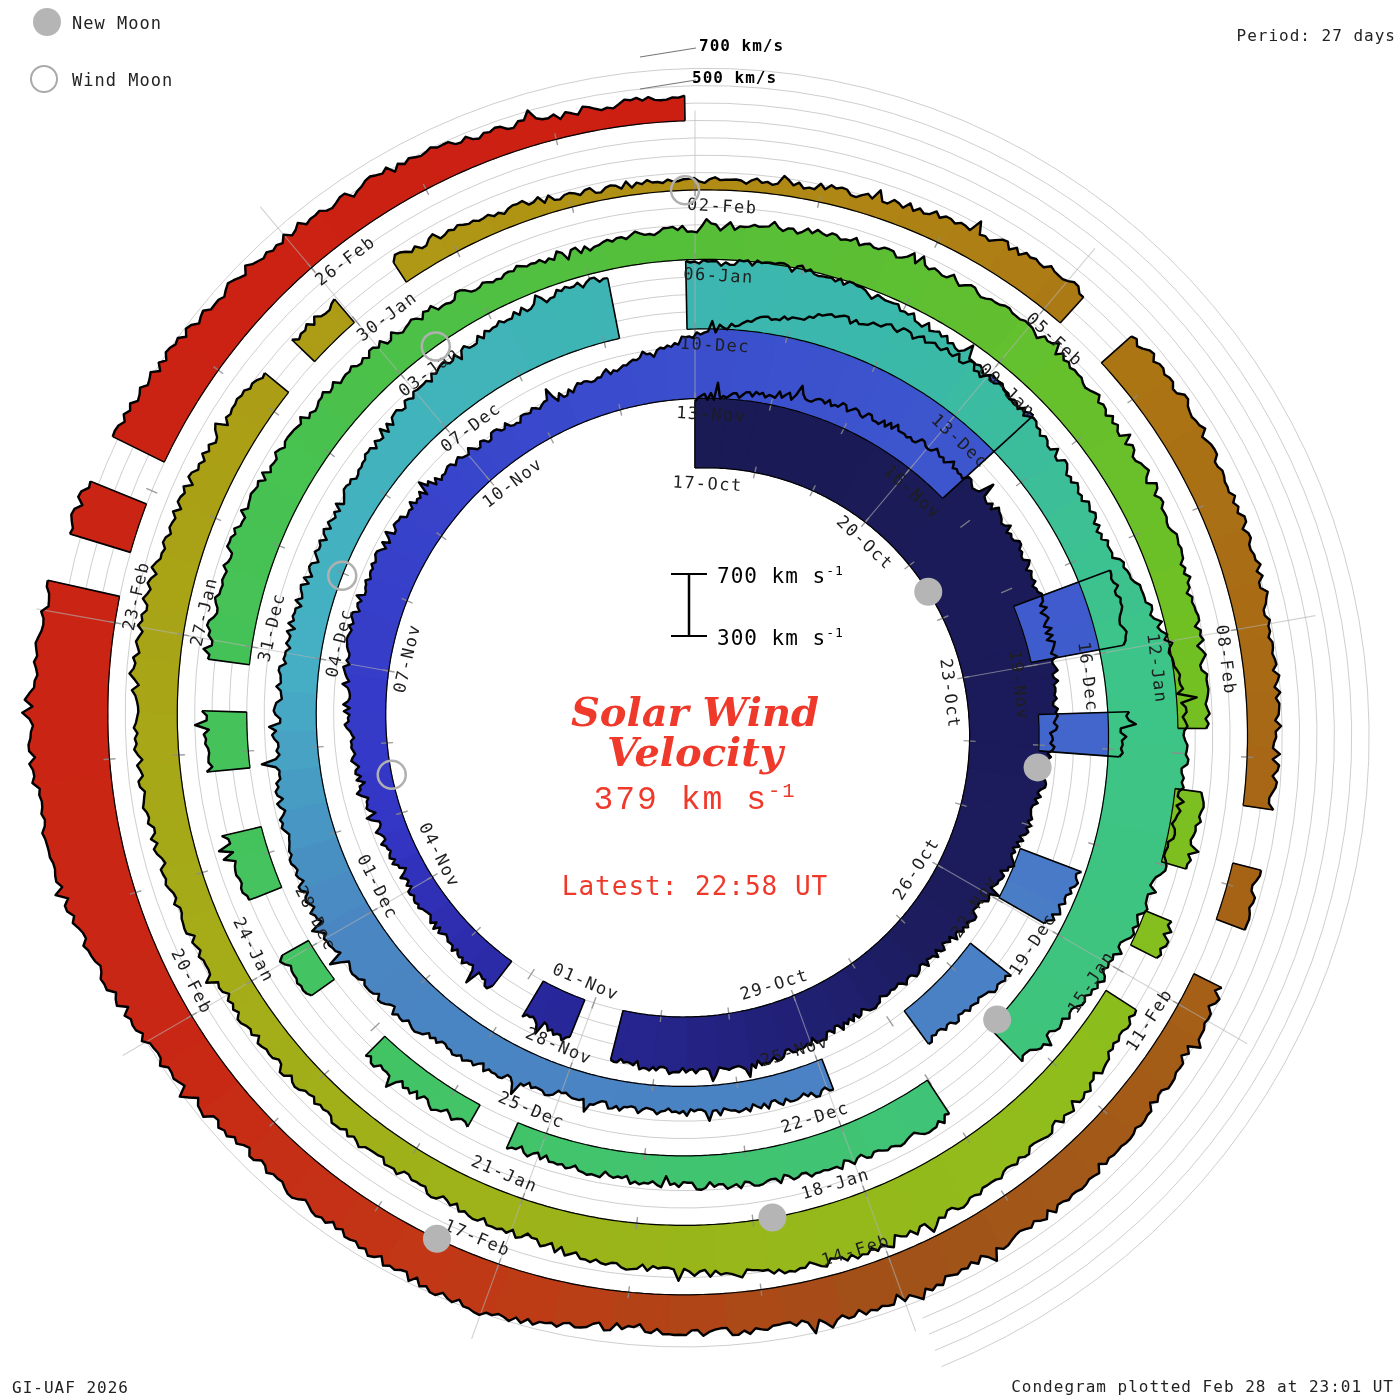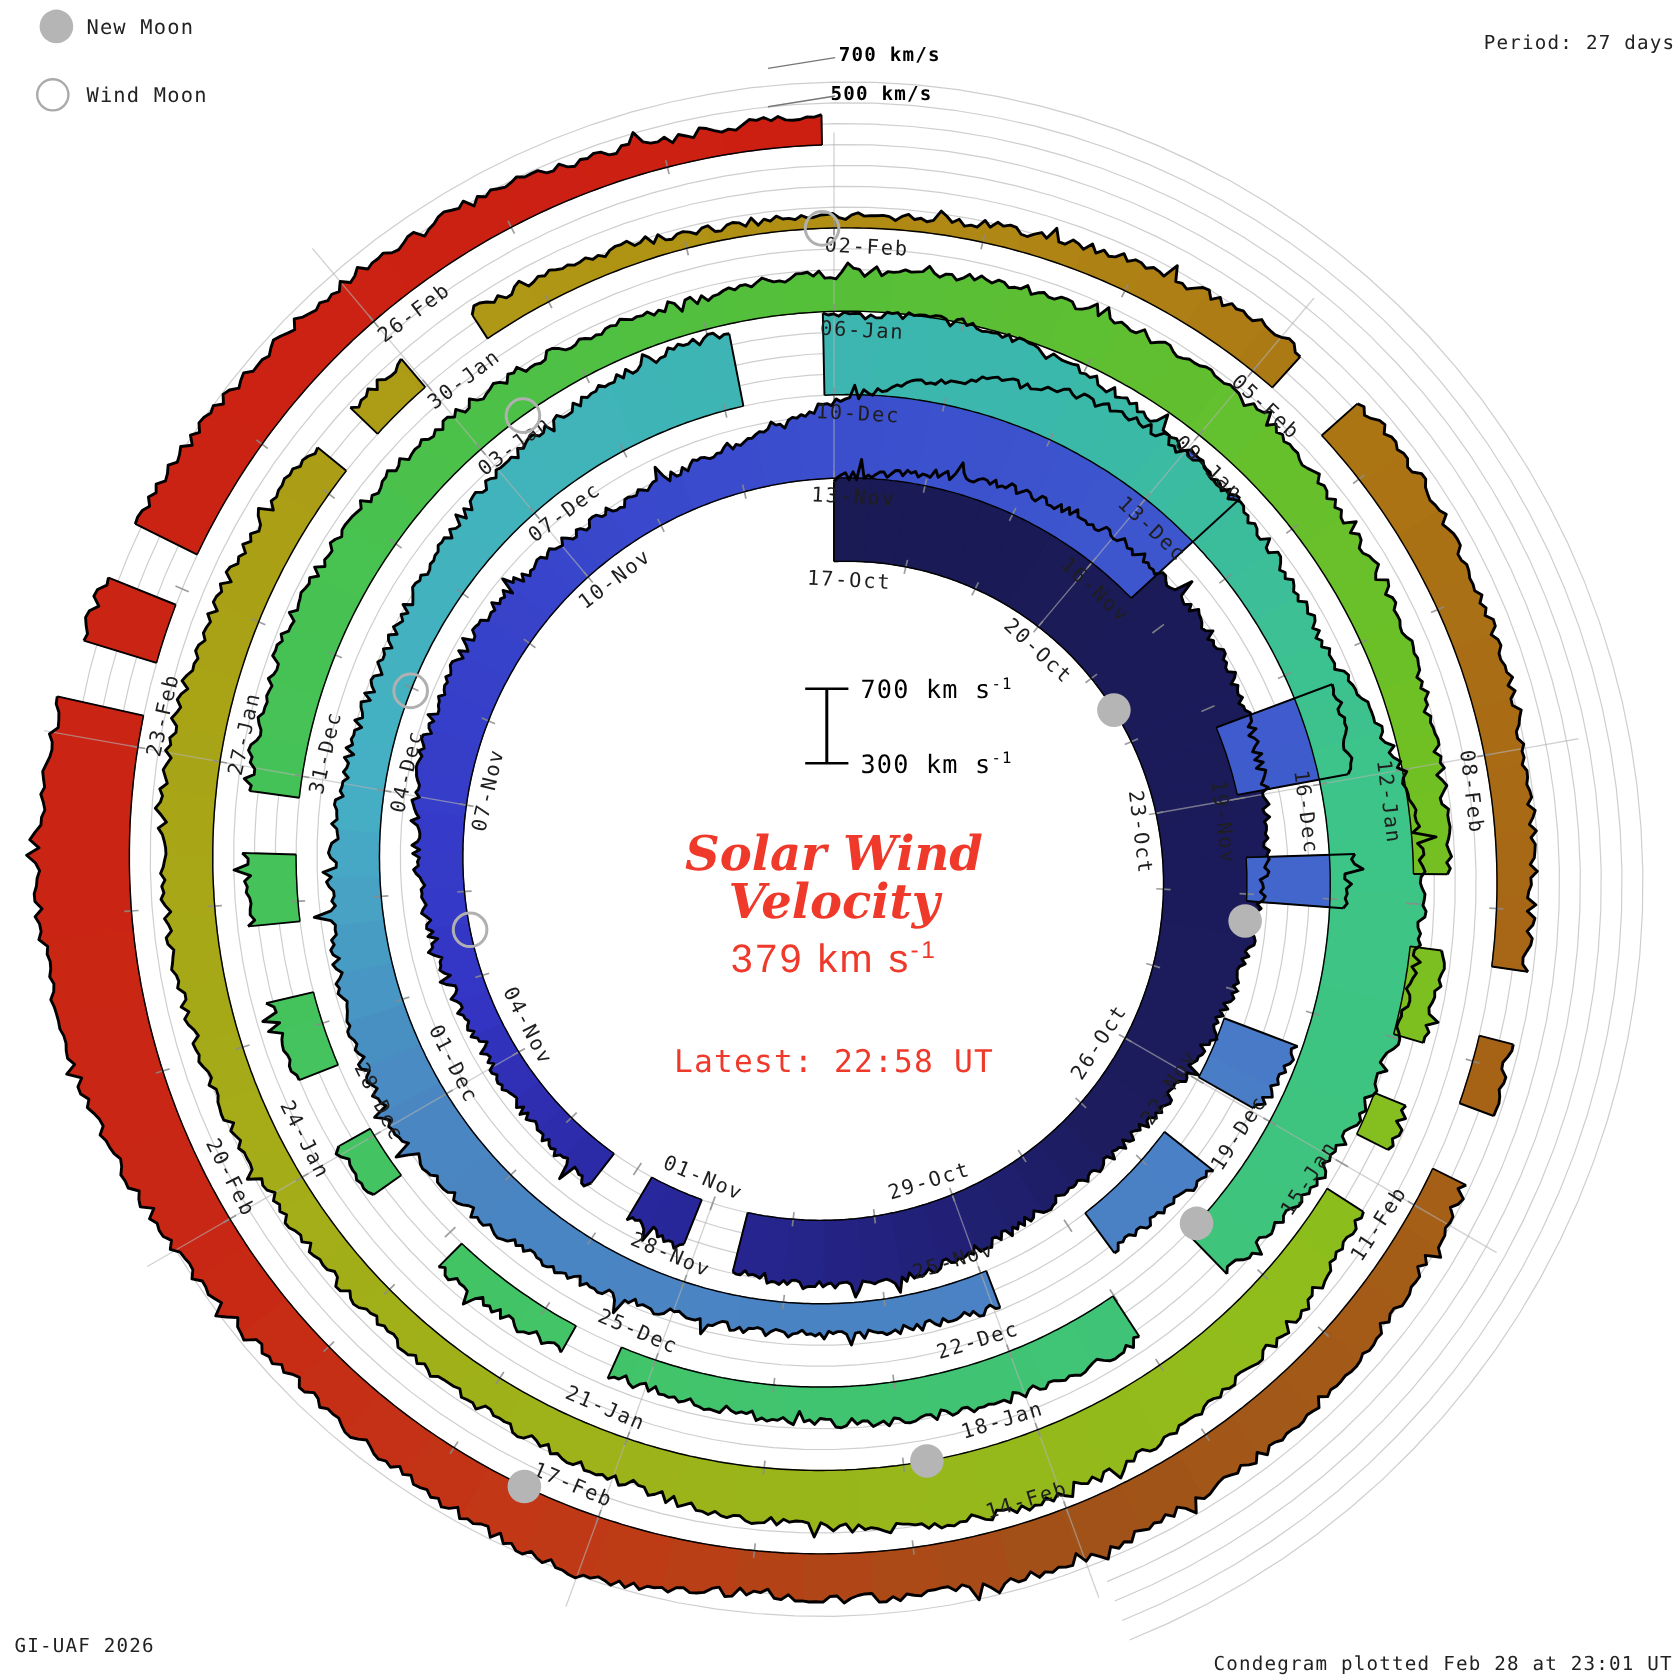--- a/index.html
+++ b/index.html
@@ -10,21 +10,21 @@
   .mono{font-family:"DejaVu Sans Mono", monospace;color:#111;}
   .legend-label{font-size:17px;color:#222;letter-spacing:1px;}
   .corner{font-size:16px;color:#222;letter-spacing:1px;}
   .axis-top{font-size:16px;color:#000;font-weight:bold;letter-spacing:1px;}
   .moon-chip{position:absolute;border-radius:50%;width:28px;height:28px;box-sizing:border-box;}
   .moon-new{background:#b5b5b5;}
   .moon-full{background:#fff;border:2.5px solid #aaaaaa;}
   .center-wrap{color:#ef392b;text-align:center;}
   .title-serif{font-family:"DejaVu Serif", serif;font-style:italic;font-weight:bold;
                font-size:40px;line-height:40px;color:#ef392b;}
-  .speed{font-family:Liberation Sans, sans-serif;font-size:33px;color:#ef392b;letter-spacing:2px;}
+  .speed{font-family:Liberation Mono, monospace;font-size:33px;color:#ef392b;letter-spacing:2px;}
   .latest{font-family:"DejaVu Sans Mono", monospace;font-size:26px;line-height:30px;color:#ef392b;letter-spacing:1px;}
   .scale-label{font-size:21px;color:#000;letter-spacing:1px;}
   sup{font-size:0.62em;}
 </style>
 </head>
 <body>
 
 <div class="stage">
 
   <svg id="plot" width="1400" height="1400" viewBox="0 0 1400 1400">
@@ -672,15 +672,15 @@
 
   <div class="center-wrap abs" style="left:455px;top:692px;width:480px;">
     <div class="title-serif">Solar Wind</div>
     <div class="title-serif">Velocity</div>
     <div class="speed" style="margin-top:8px;">
       <span>379 km s</span><sup>-1</sup>
     </div>
     <div class="latest" style="margin-top:52px;">Latest: 22:58 UT</div>
   </div>
 
-  <div class="corner mono abs" style="left:12px;bottom:19px;">GI-UAF 2026</div>
+  <div class="corner mono abs" style="left:12px;bottom:3px;">GI-UAF 2026</div>
   <div class="corner mono abs" style="right:6px;bottom:4px;">Condegram plotted Feb 28 at 23:01 UT</div>
 </div>
 
 </body></html>

